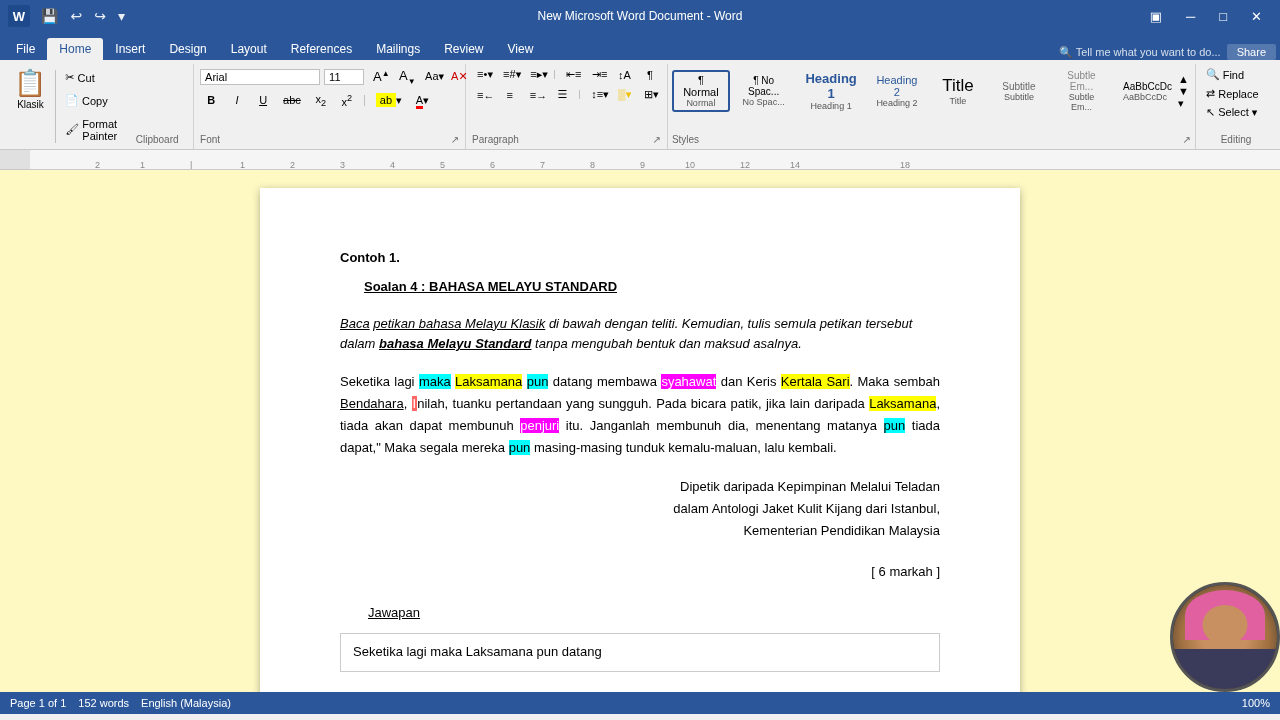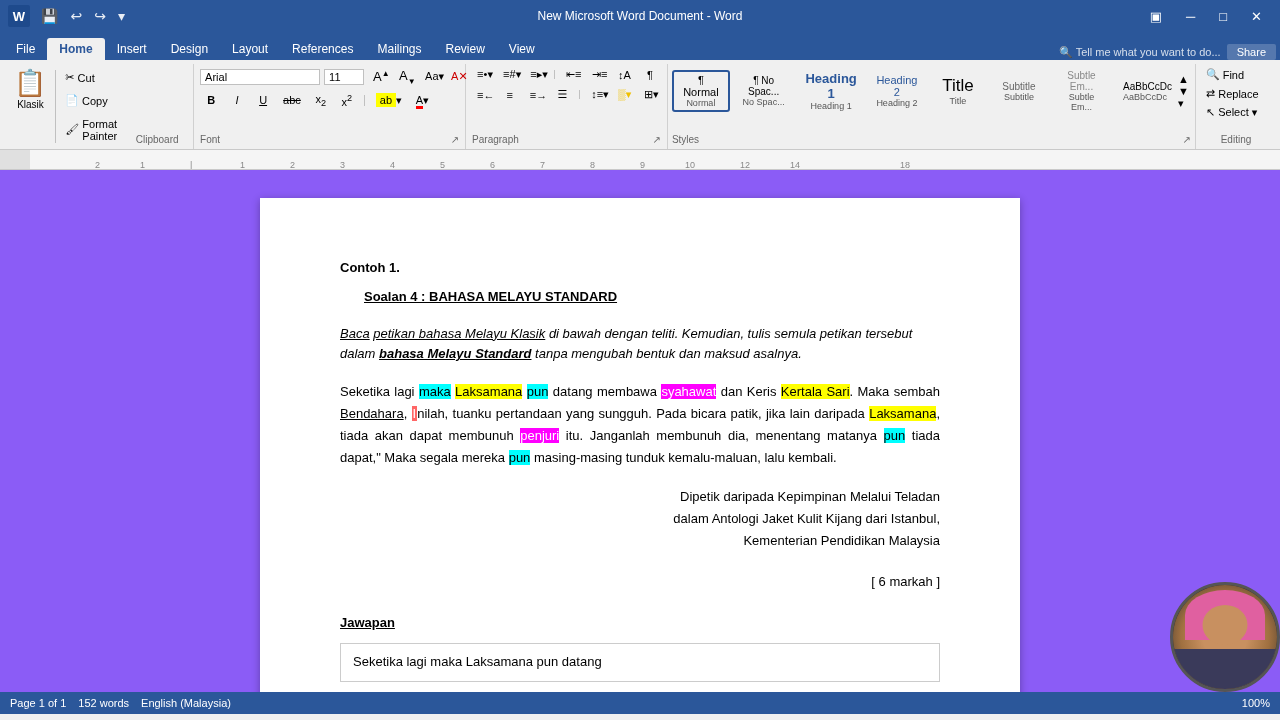--- a/index.html
+++ b/index.html
@@ -31,21 +31,21 @@
       padding: 0 4px;
       height: 28px;
     }
     .ribbon-tab {
       color: white;
       padding: 4px 12px;
       font-size: 12px;
       cursor: pointer;
       border-radius: 3px 3px 0 0;
     }
-    .ribbon-tab.active { background: #f0f0f0; color: #2b579a; font-weight: 700; margin-top: 36px; }
+    .ribbon-tab.active { background: #f0f0f0; color: #2b579a; font-weight: 400; margin-top: 36px; }
 
     
     .ribbon {
       background: #f0f0f0;
       border-bottom: 1px solid #c9c9c9;
       display: flex;
       align-items: stretch;
       padding: 4px 4px 0;
       min-height: 90px;
     }
@@ -155,27 +155,27 @@
       align-items: center;
       padding: 0 60px;
       font-size: 9px;
       color: #888;
       position: relative;
       overflow: hidden;
     }
 
     
     .document-area {
-      background: #8b5cf6;
+      background: #fef9c3;
       overflow-y: auto;
       height: calc(720px - 32px - 28px - 96px - 20px - 22px);
       display: flex;
       flex-direction: column;
       align-items: center;
-      padding: 28px 0;
+      padding: 18px 0;
     }
     .page {
       background: white;
       width: 760px;
       min-height: 600px;
       padding: 60px 80px;
       box-shadow: 0 2px 8px rgba(0,0,0,0.3);
       position: relative;
     }
 
@@ -203,21 +203,21 @@
     .highlight-yellow { background-color: yellow; }
     .highlight-magenta { background-color: magenta; color: white; }
     .underline { text-decoration: underline; }
     .bold { font-weight: bold; }
     .italic { font-style: italic; }
 
     .citation { text-align: right; font-size: 13px; margin: 10px 0 20px; line-height: 1.7; }
     .marks { text-align: right; font-size: 13px; }
 
     .jawapan-section { margin-top: 20px; }
-    .jawapan-label { font-size: 13px; font-weight: bold; text-decoration: underline; margin-bottom: 10px; }
+    .jawapan-label { font-size: 13px; font-weight: normal; text-decoration: underline; margin-bottom: 10px; margin-left: 28px; }
     .answer-box {
       border: 1px solid #ccc;
       padding: 8px 12px;
       font-size: 13px;
       min-height: 30px;
       width: 100%;
     }
 
     
     .para-group {

